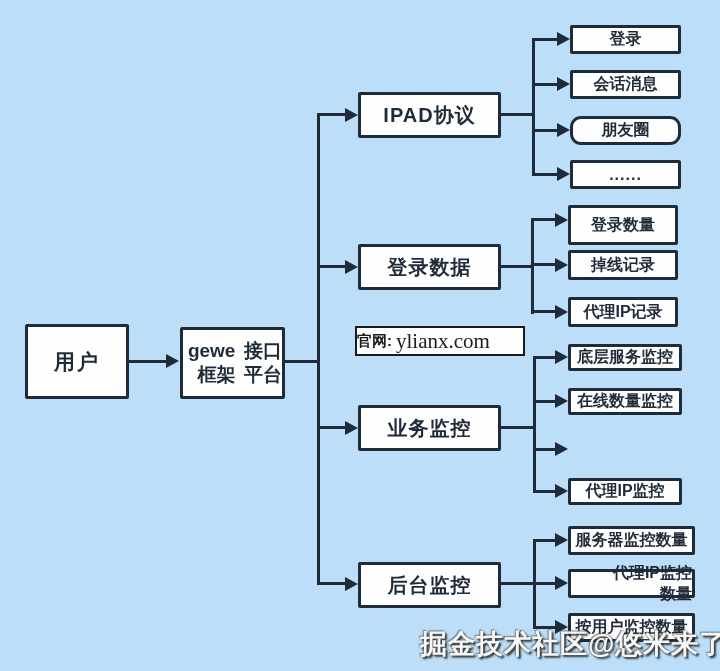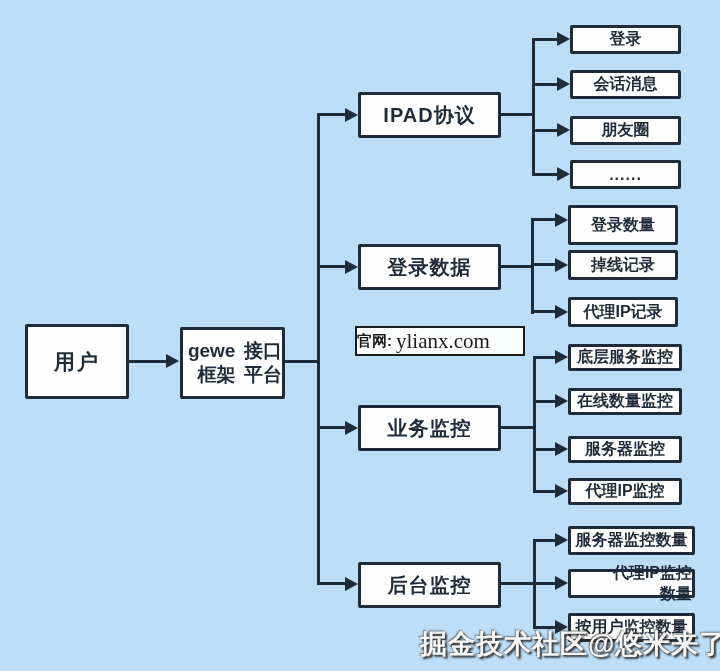--- a/index.html
+++ b/index.html
@@ -64,30 +64,29 @@
     <span>接口平台</span>
   </div>
 
   <div class="box cat" style="left:358px;top:92px;">IPAD协议</div>
   <div class="box cat" style="left:358px;top:244px;">登录数据</div>
   <div class="box cat" style="left:358px;top:405px;">业务监控</div>
   <div class="box cat" style="left:358px;top:562px;">后台监控</div>
 
   <div class="box leaf" style="left:570px;top:25px;width:111px;height:29px;">登录</div>
   <div class="box leaf" style="left:570px;top:70px;width:111px;height:29px;">会话消息</div>
-  <div class="box leaf" style="left:570px;top:116px;width:111px;height:29px;">朋友圈</div>
+  <div class="box leaf" style="left:570px;top:116px;width:111px;height:29px;border-radius:11px;">朋友圈</div>
   <div class="box leaf" style="left:570px;top:160px;width:111px;height:29px;letter-spacing:1px;">......</div>
 
   <div class="box leaf" style="left:568px;top:205px;width:110px;height:40px;">登录数量</div>
   <div class="box leaf" style="left:568px;top:250px;width:110px;height:30px;">掉线记录</div>
   <div class="box leaf" style="left:568px;top:297px;width:110px;height:30px;">代理IP记录</div>
 
   <div class="box leaf" style="left:568px;top:344px;width:114px;height:27px;">底层服务监控</div>
   <div class="box leaf" style="left:568px;top:388px;width:114px;height:27px;">在线数量监控</div>
-  <div class="box leaf" style="left:568px;top:436px;width:114px;height:27px;">服务器监控</div>
   <div class="box leaf" style="left:568px;top:478px;width:114px;height:27px;">代理IP监控</div>
 
   <div class="box leaf" style="left:568px;top:526px;width:127px;height:29px;">服务器监控数量</div>
   <div class="box leaf" style="left:568px;top:569px;width:127px;height:29px;padding-left:32px;">代理IP监控数量</div>
   <div class="box leaf" style="left:568px;top:613px;width:127px;height:29px;">按用户监控数量</div>
 
   <div class="hline" style="left:127px;top:360px;width:42px;"></div>
   <div class="ah" style="left:166px;top:354px;"></div>
 
   <div class="hline" style="left:283px;top:360px;width:37px;"></div>

